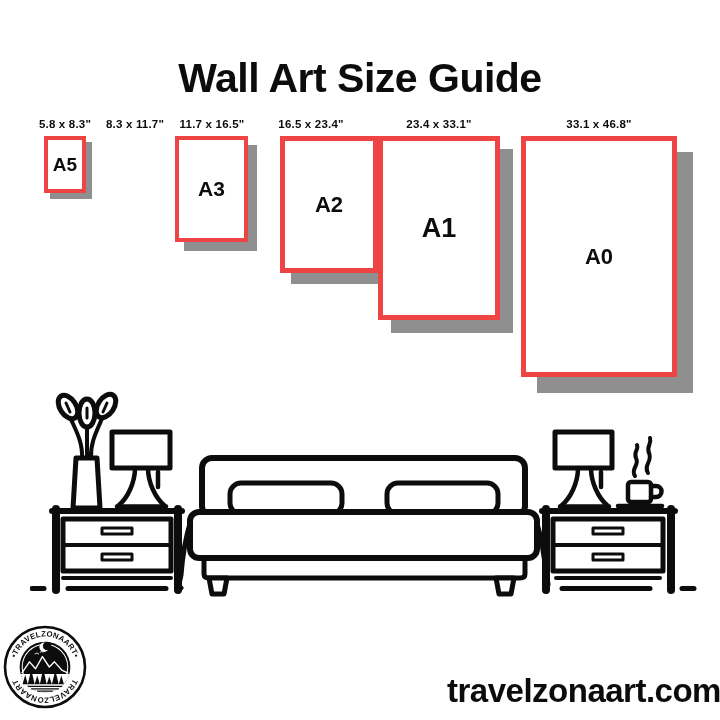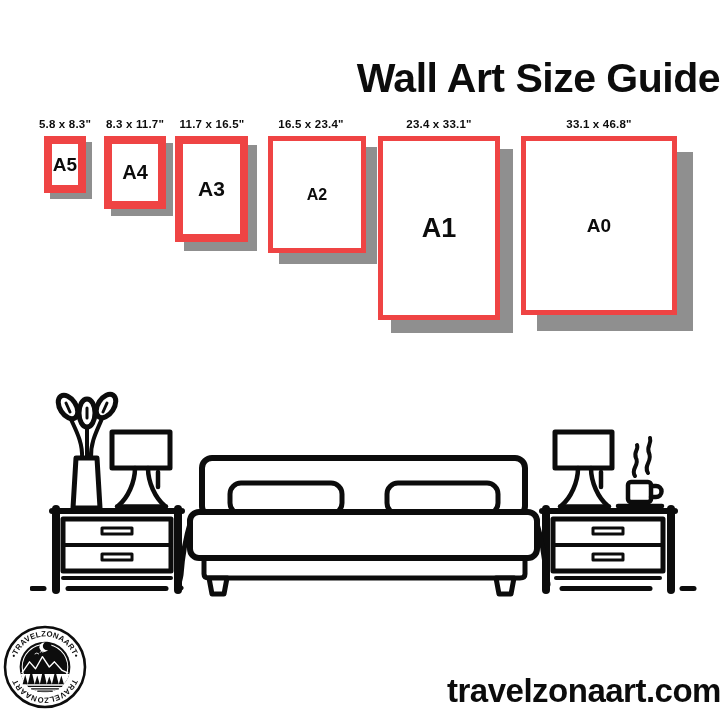--- a/index.html
+++ b/index.html
@@ -1,40 +1,40 @@
 <!DOCTYPE html>
 <html><head>
 <meta charset="utf-8">
 <style>
   html,body{margin:0;padding:0;background:#ffffff;}
   .canvas{
     position:relative;width:720px;height:720px;background:#ffffff;overflow:hidden;
     font-family:"Liberation Sans",sans-serif;color:#0c0c0c;
   }
   .title{
-    position:absolute;top:28px;left:0;width:720px;text-align:right;
+    position:absolute;top:28px;left:0;width:720px;text-align:center;
     font-size:41px;font-weight:bold;letter-spacing:-0.5px;
   }
   .dim{
     position:absolute;top:118px;transform:translateX(-50%);
     font-size:11.5px;font-weight:bold;white-space:nowrap;letter-spacing:0.2px;
   }
   .dim-a5{left:65px}.dim-a4{left:135px}.dim-a3{left:212px}
   .dim-a2{left:311px}.dim-a1{left:439px}.dim-a0{left:599px}
   .frame{
     position:absolute;box-sizing:border-box;background:#ffffff;
-    border:8px solid #ef4444;display:flex;align-items:center;justify-content:center;
+    border:4px solid #ef4444;display:flex;align-items:center;justify-content:center;
     font-weight:bold;
   }
   .f-a5{left:44px; top:136px;width:42px; height:57px; box-shadow:6px 6px 0 #8f8f8f;font-size:19px}
   .f-a4{left:104px;top:136px;width:62px; height:73px; box-shadow:7px 7px 0 #8f8f8f;font-size:20px}
   .f-a3{left:175px;top:136px;width:73px; height:106px;box-shadow:9px 9px 0 #8f8f8f;font-size:21px}
-  .f-a2{left:268px;top:136px;width:98px; height:117px;border-width:5px;box-shadow:11px 11px 0 #8f8f8f;font-size:16px}
+  .f-a2{left:280px;top:136px;width:98px; height:137px;border-width:5px;box-shadow:11px 11px 0 #8f8f8f;font-size:22px}
   .f-a1{left:378px;top:136px;width:122px;height:184px;border-width:5px;box-shadow:13px 13px 0 #8f8f8f;font-size:27px}
-  .f-a0{left:521px;top:136px;width:156px;height:179px;border-width:5px;box-shadow:16px 16px 0 #8f8f8f;font-size:19px}
+  .f-a0{left:521px;top:136px;width:156px;height:241px;border-width:5px;box-shadow:16px 16px 0 #8f8f8f;font-size:22px}
   .scene{position:absolute;left:30px;top:385px;}
   .logo{position:absolute;left:2px;top:624px;}
   .logo text{font-family:"Liberation Sans",sans-serif;}
   .website{
     position:absolute;left:552px;top:672px;transform:translateX(-50%);
     font-size:33px;font-weight:bold;white-space:nowrap;letter-spacing:-0.5px;margin-left:32px;
   }
 </style>
 </head>
 <body>
@@ -45,23 +45,20 @@
 
   <div class="dim dim-a5">5.8 x 8.3"</div>
   <div class="dim dim-a4">8.3 x 11.7"</div>
   <div class="dim dim-a3">11.7 x 16.5"</div>
   <div class="dim dim-a2">16.5 x 23.4"</div>
   <div class="dim dim-a1">23.4 x 33.1"</div>
   <div class="dim dim-a0">33.1 x 46.8"</div>
 
   <div class="frame f-a5">
       <span>A5</span>
-    </div>
-  <div class="frame f-a4">
-      <span>A4</span>
     </div>
   <div class="frame f-a3">
       <span>A3</span>
     </div>
   <div class="frame f-a2">
       <span>A2</span>
     </div>
   <div class="frame f-a1">
       <span>A1</span>
     </div>

